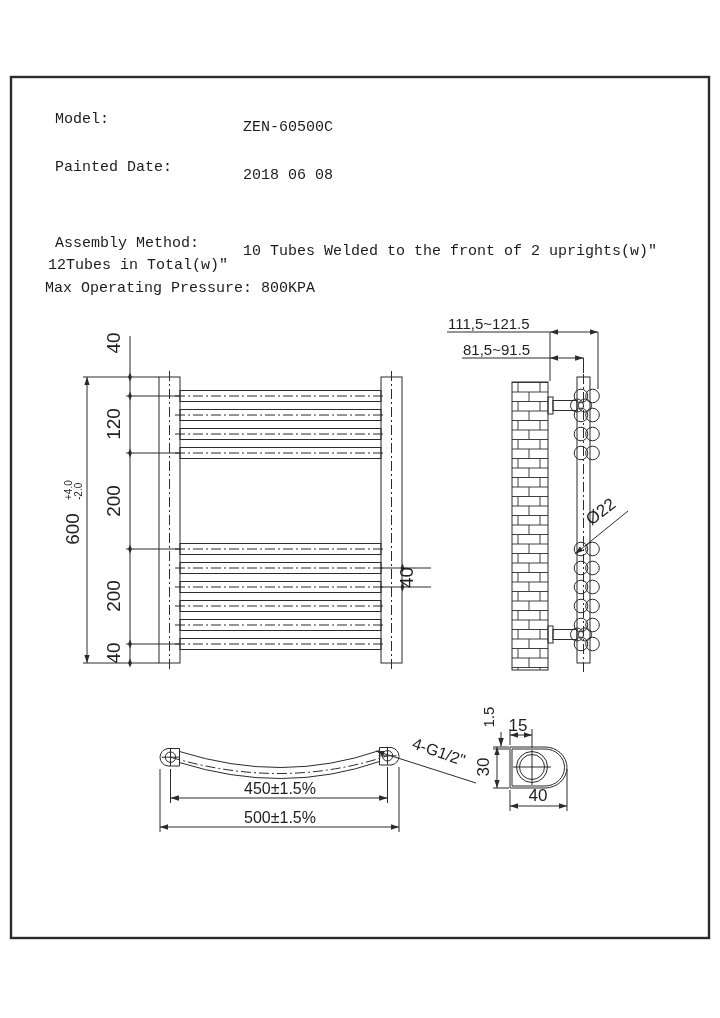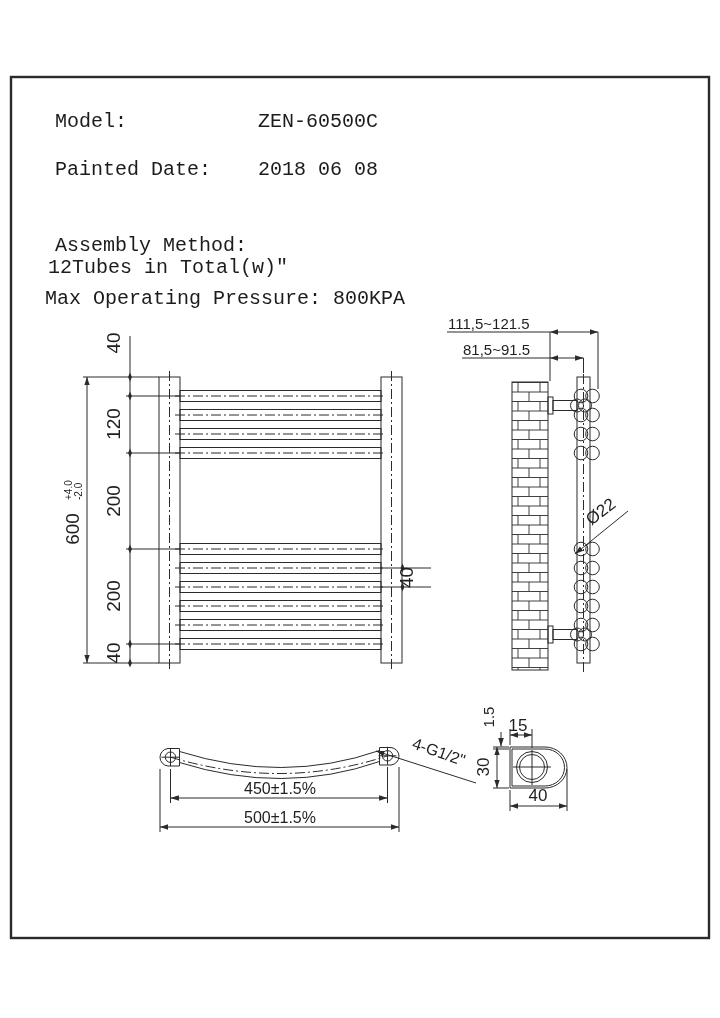--- a/index.html
+++ b/index.html
@@ -1,22 +1,22 @@
 <!DOCTYPE html>
 <html><head>
 <meta charset="utf-8">
 <style>
   html,body{margin:0;padding:0;background:#ffffff;}
   #stage{position:relative;width:720px;height:1018px;background:#ffffff;overflow:hidden;
          font-family:"Liberation Sans",sans-serif;color:#1c1c1c;}
   #spec-block{position:absolute;left:0;top:0;width:720px;height:320px;
-              font-family:"Liberation Mono",monospace;font-size:20px;line-height:1;color:#1c1c1c;text-align:right;}
+              font-family:"Liberation Mono",monospace;font-size:15px;line-height:1;color:#1c1c1c;text-align:right;}
   .spec-row{position:absolute;left:0;width:100%;height:18px;}
   .spec-label{position:absolute;left:55px;white-space:pre;}
-  .spec-value{position:absolute;left:258px;white-space:pre;}
+  .spec-value{position:absolute;left:243px;white-space:pre;margin-top:8px;}
   .spec-line{position:absolute;white-space:pre;}
   svg{position:absolute;left:0;top:0;}
   svg text{fill:#1f1f1f;stroke:none;font-family:"Liberation Sans",sans-serif;}
 </style>
 </head>
 <body>
 
 <div id="stage">
 
   <svg width="720" height="1018" viewBox="0 0 720 1018" stroke="#2b2b2b" fill="none" stroke-width="1">
@@ -233,18 +233,19 @@
     <div class="spec-row" style="top:112px">
       <span class="spec-label">Model:</span>
       <span class="spec-value">ZEN-60500C</span>
     </div>
     <div class="spec-row" style="top:160px">
       <span class="spec-label">Painted Date:</span>
       <span class="spec-value">2018 06 08</span>
     </div>
     <div class="spec-row" style="top:236px">
       <span class="spec-label">Assembly Method:</span>
+      <span class="spec-value">10 Tubes Welded to the front of 2 uprights(w)″</span>
     </div>
     <div class="spec-line" style="left:48px;top:258px">12Tubes in Total(w)″</div>
-    <div class="spec-line" style="left:45px;top:289px">Max Operating Pressure: 800KPA</div>
+    <div class="spec-line" style="left:45px;top:281px">Max Operating Pressure: 800KPA</div>
   </div>
 
 </div>
 
 </body></html>

